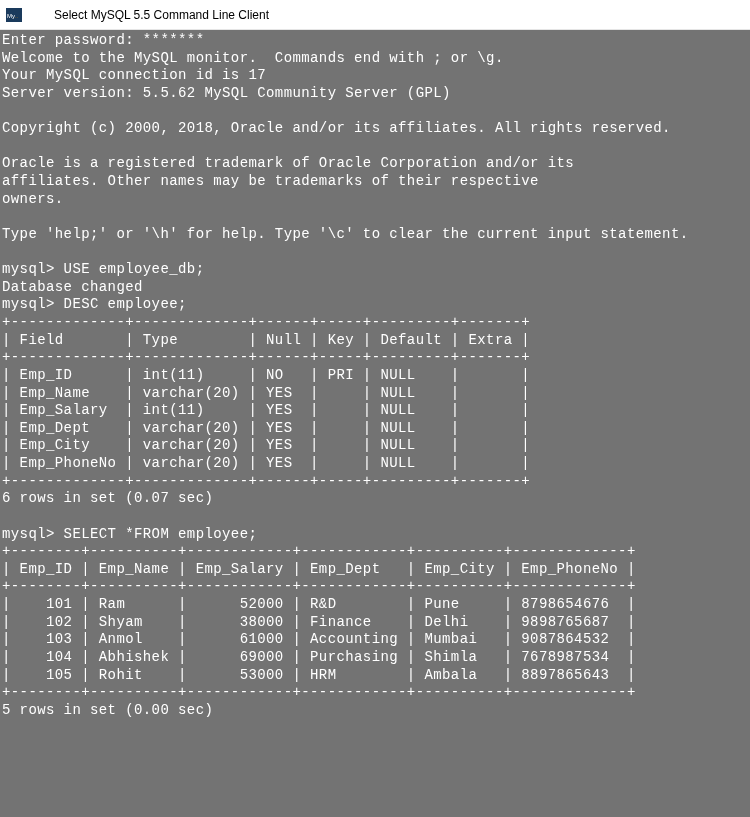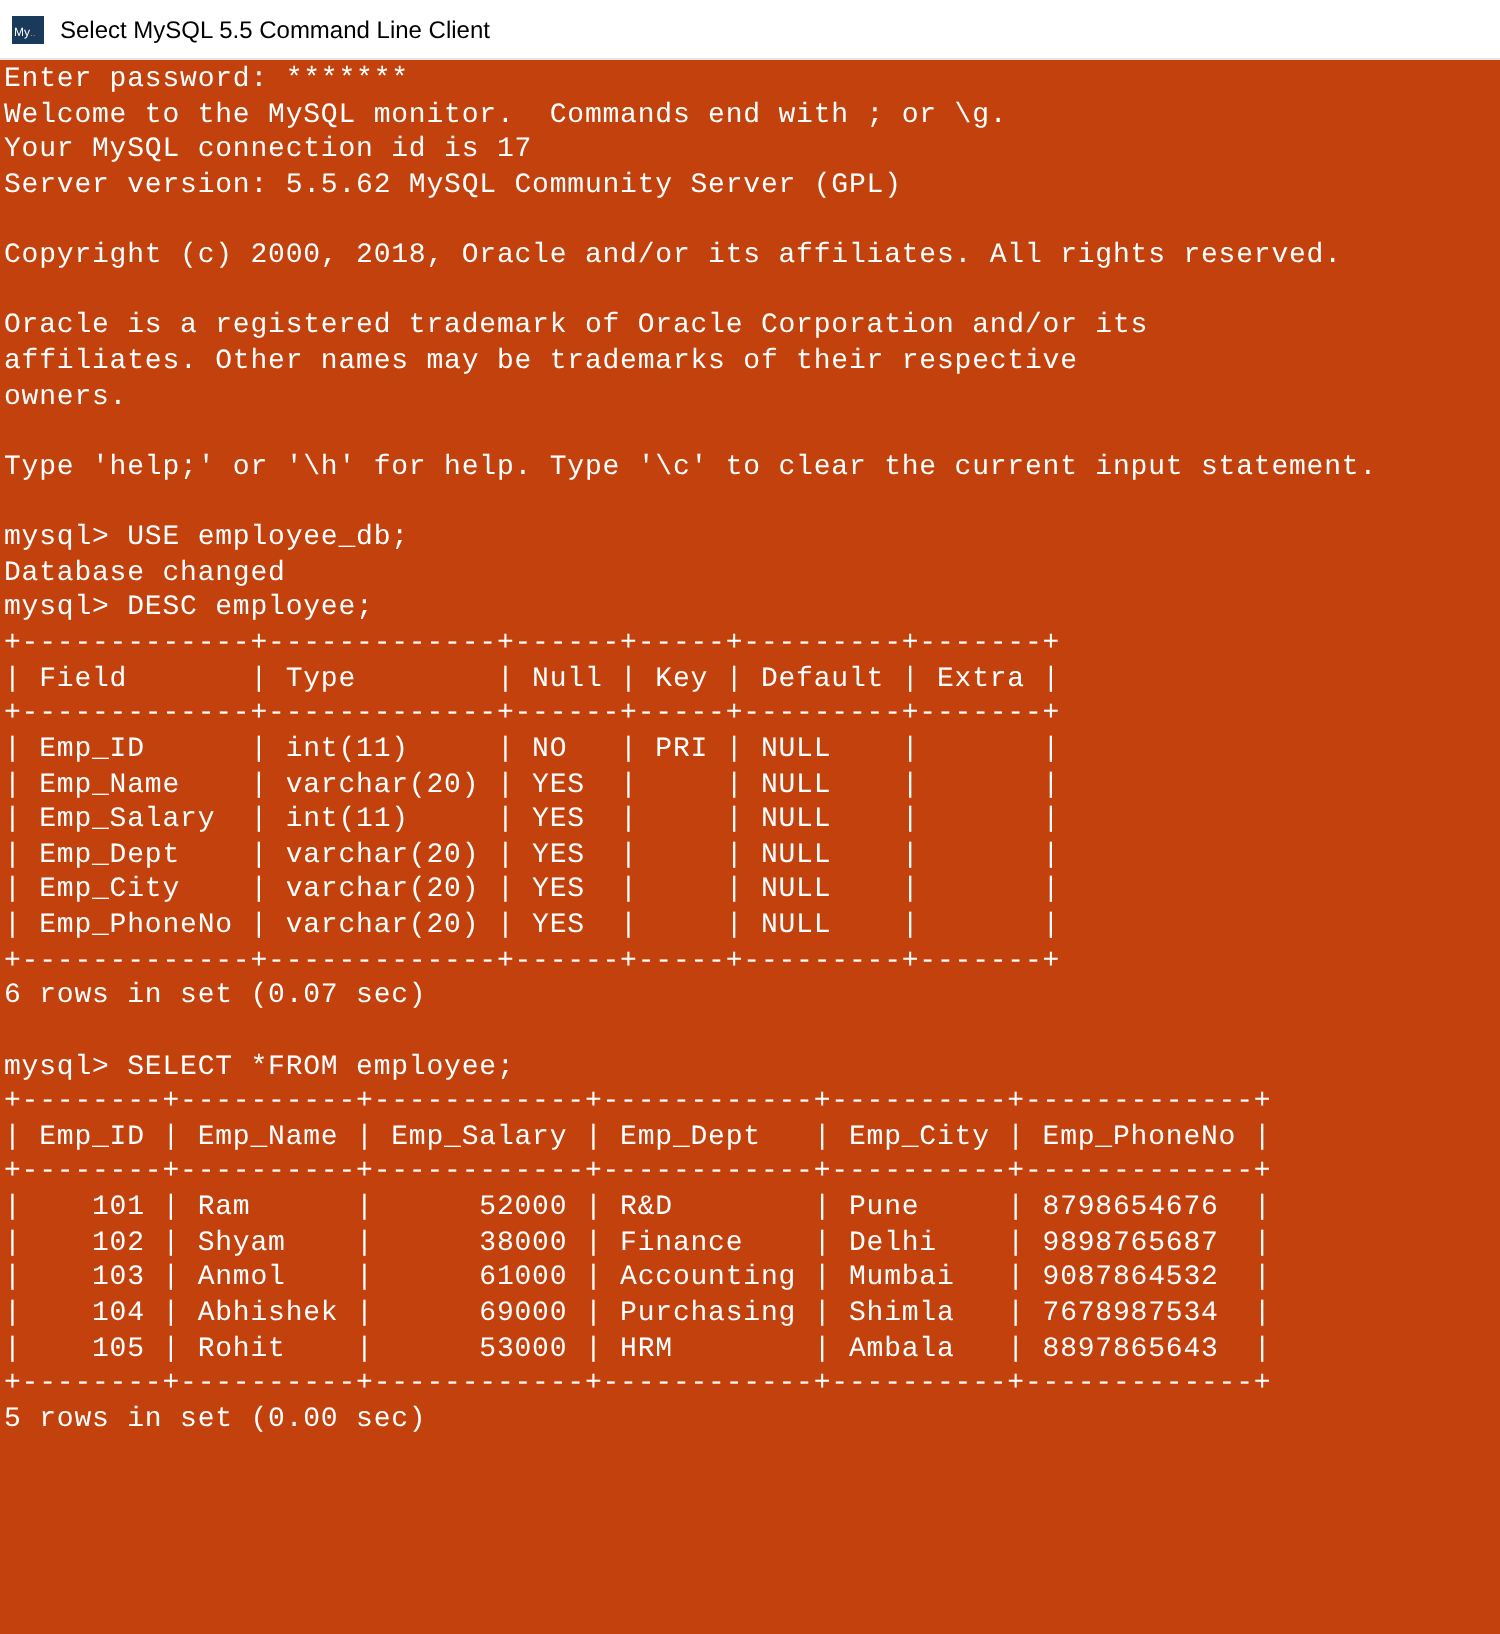--- a/index.html
+++ b/index.html
@@ -24,25 +24,26 @@
       height: 16px;
       margin-right: 6px;
       display: flex;
       align-items: center;
       justify-content: center;
     }
     .titlebar-title {
       color: #000;
       font-family: "Segoe UI", Tahoma, sans-serif;
       font-size: 12px;
+      margin-left: 24px;
     }
     .terminal {
       width: 750px;
       height: 787px;
-      background: #c2410c;
+      background: #737373;
       color: #fff;
       padding: 2px 2px;
       white-space: pre;
       line-height: 1.26;
       letter-spacing: 0.4px;
       font-family: Consolas, "Courier New", monospace;
       font-size: 14px;
     }
   </style>
 </head>

